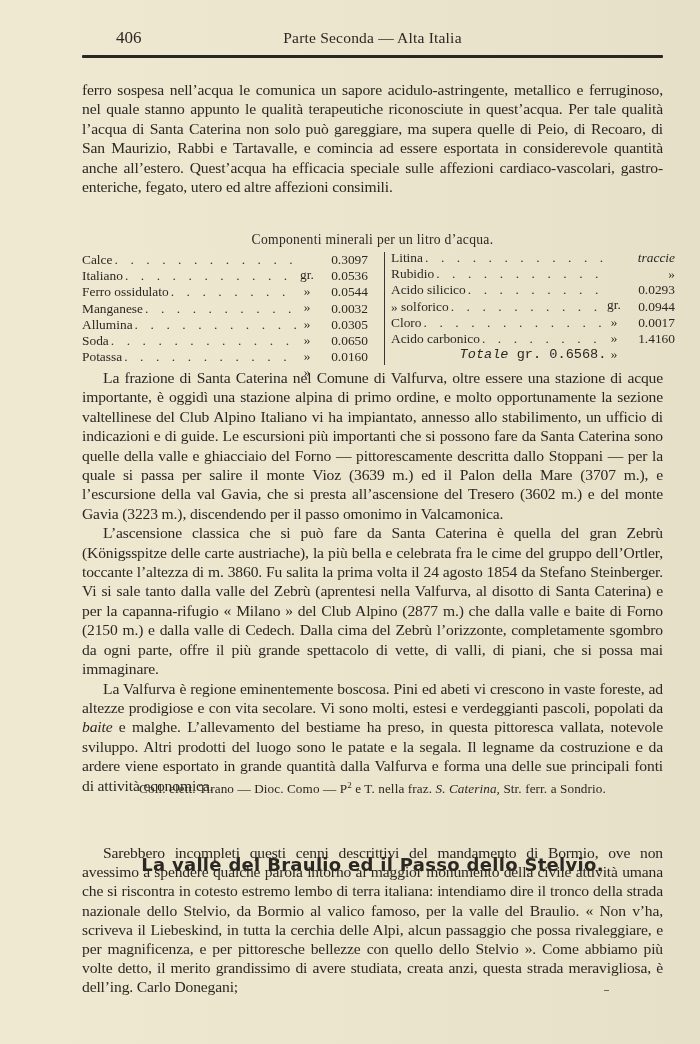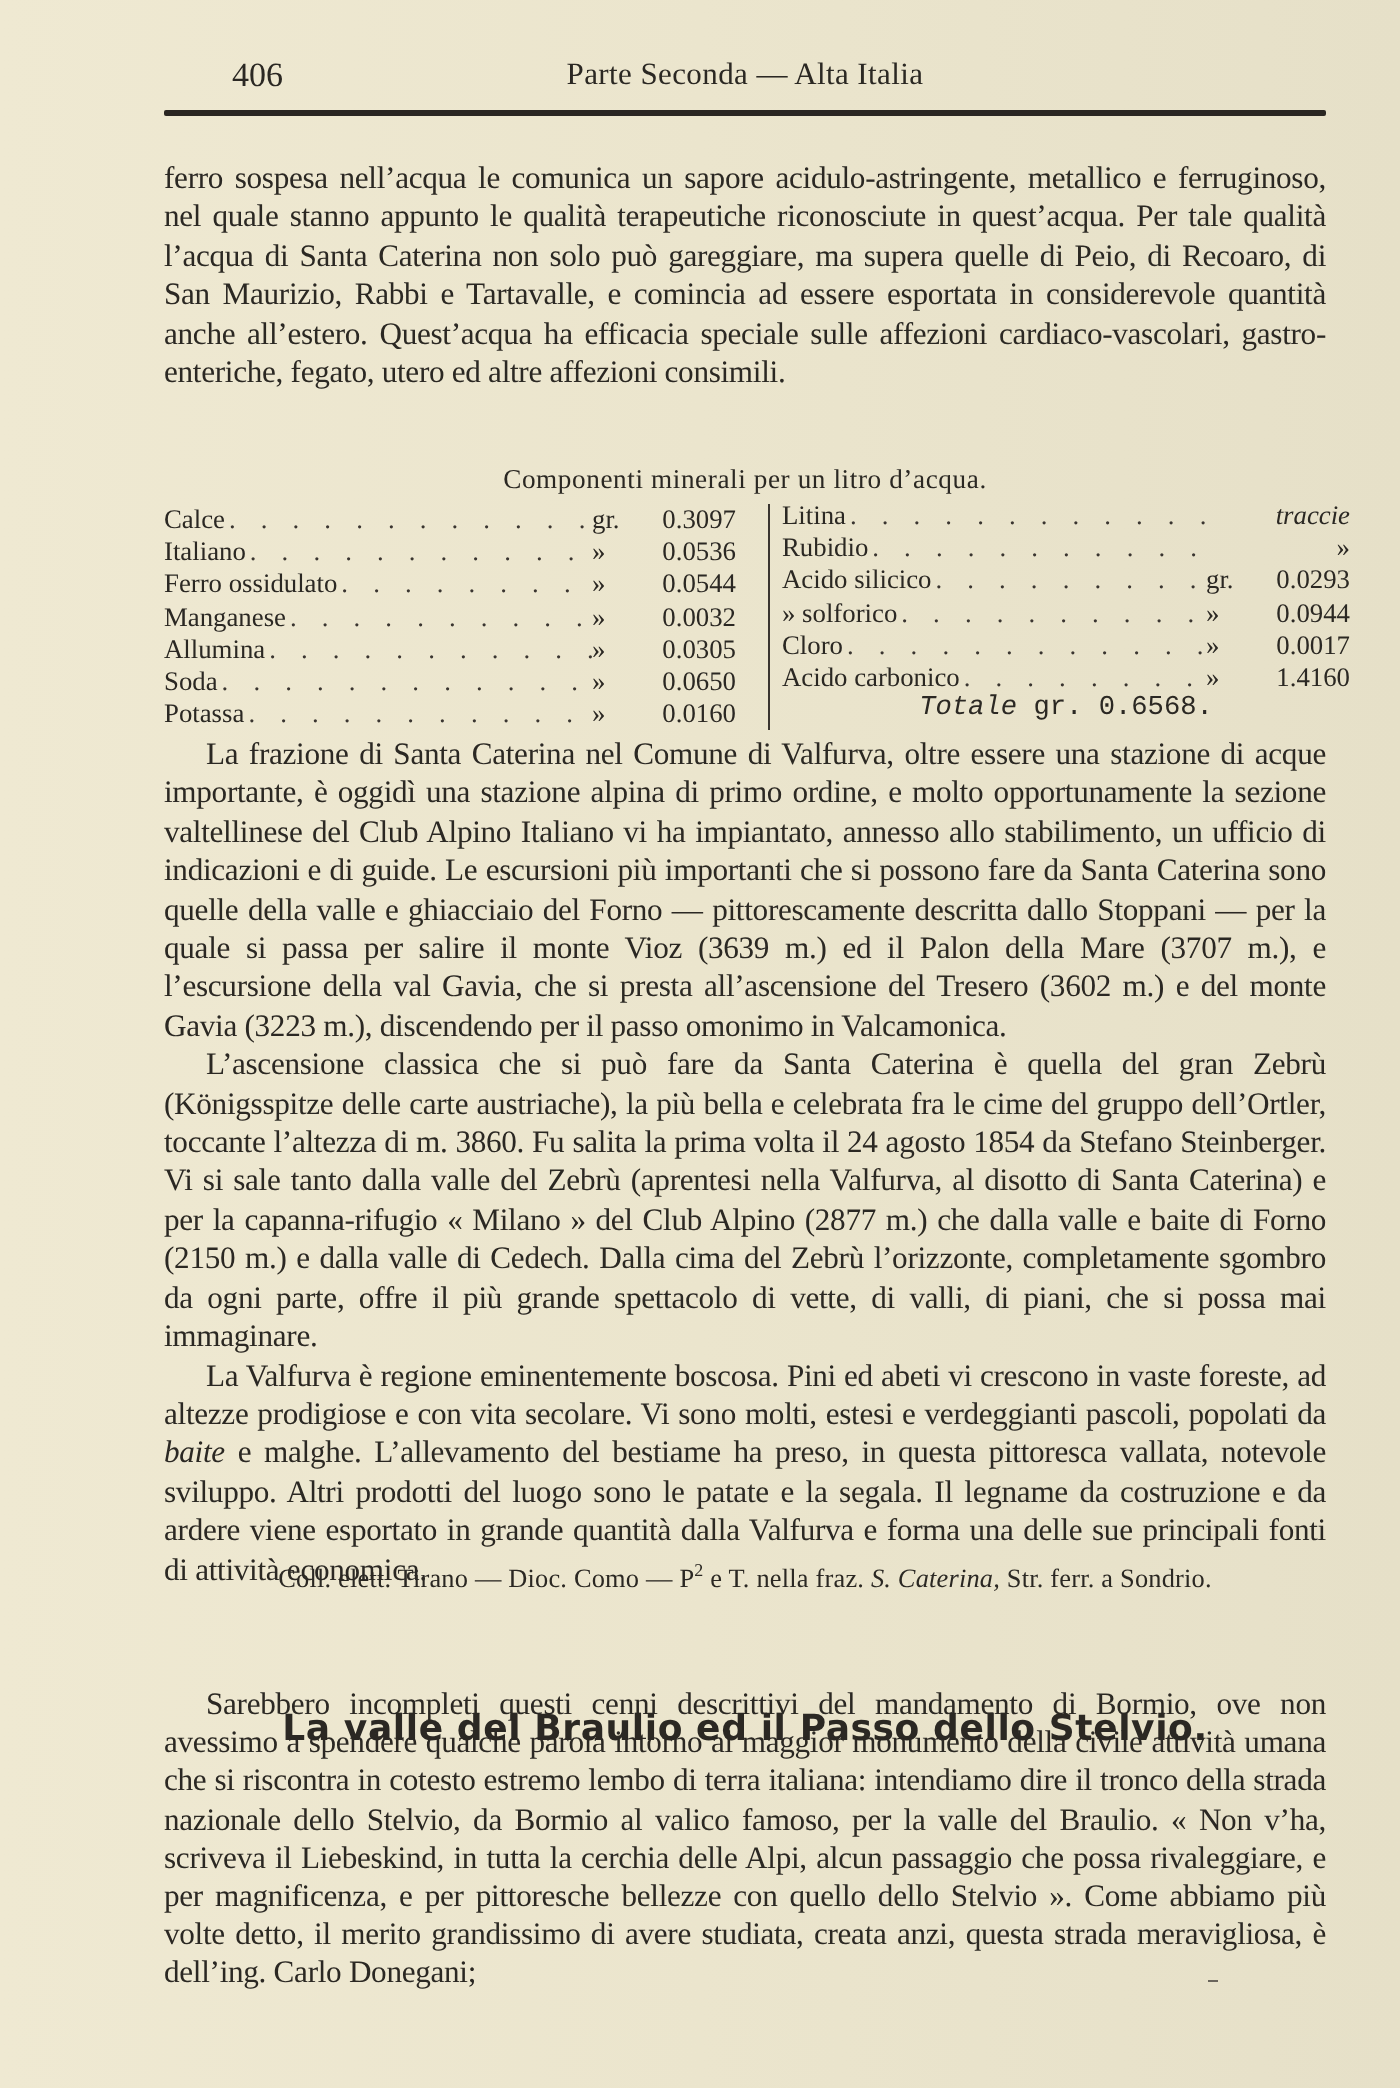--- a/index.html
+++ b/index.html
@@ -31,21 +31,21 @@
   .indent { text-indent: 21px; }
   .table-block { position: absolute; top: 230px; left: 0; width: 581px; font-size: 13.4px; }
   .table-caption { text-align: center; letter-spacing: 0.3px; height: 20px; line-height: 20px; font-size: 13.6px;}
   .cols { display: flex; position: relative; }
   .col { width: 290px; }
   .col-left { padding-right: 12px; border-right: 1.2px solid #3a3530; margin-top: 2px; }
   .col-right { padding-left: 6px; width: 284px; }
   .row { display: flex; height: 16.2px; line-height: 16.2px; white-space: nowrap; }
   .row .name { flex: 0 0 auto; }
   .row .dots { flex: 1 1 auto; overflow: hidden; color: #3a3530; letter-spacing: 4.6px; padding-left: 2px;}
-  .row .unit { flex: 0 0 auto; width: 22px; text-align: left; }
+  .row .unit { flex: 0 0 auto; width: 22px; text-align: center; margin-top: 15px; }
   .row .val { flex: 0 0 auto; width: 50px; text-align: right; padding-right: 4px; }
   .col-right .row .val { padding-right: 0; }
   .row .val.it { font-style: italic; }
   .total-row { text-align: center; font-size: 13.6px; height: 16.2px; line-height: 16.2px; font-family: Liberation Mono, monospace; }
   .total-row .it { font-style: italic; }
   .section2 {
     position: absolute; top: 368px; left: 0; width: 581px;
     font-size: 15.6px; line-height: 19.4px; text-align: justify; letter-spacing: -0.15px;
   }
   .section2 p { margin: 0; }

